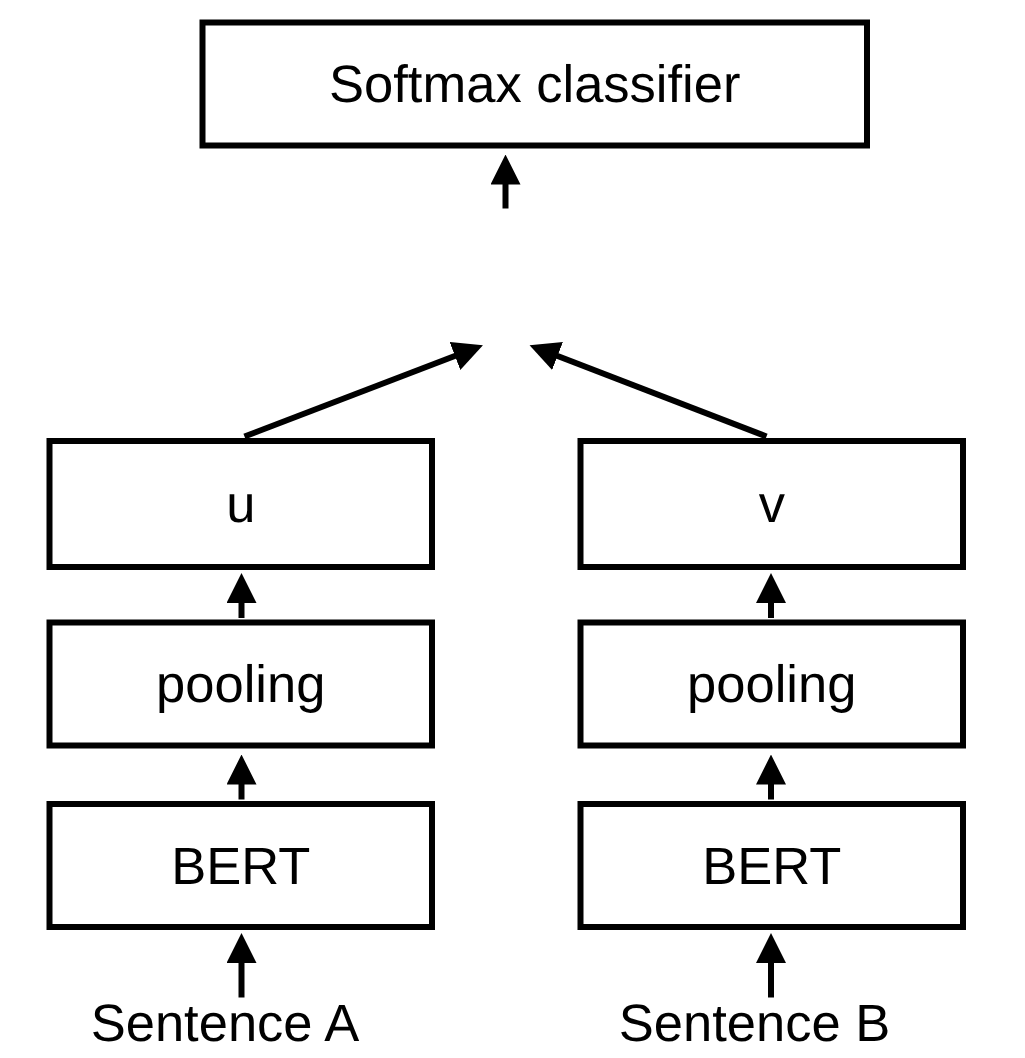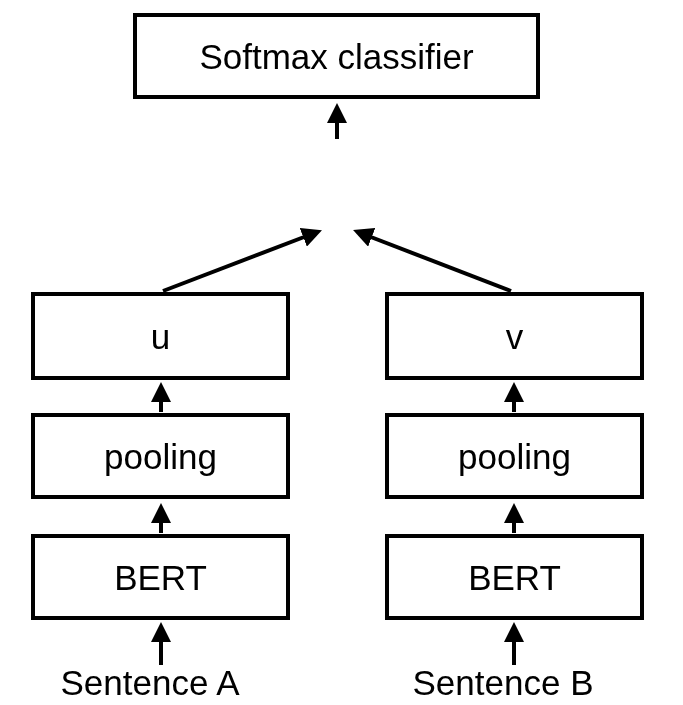--- a/index.html
+++ b/index.html
@@ -31,21 +31,21 @@
     line-height: 1;
     white-space: nowrap;
   }
   .input-label {
     position: absolute;
     display: flex;
     align-items: center;
     justify-content: center;
   }
   
-  .softmax   { left: 133px; top: 13px;  width: 407px; height: 86px; }
+  .softmax   { left: 133px; top: 13px;  width: 447px; height: 86px; }
   .concat    { left: 133px; top: 140px; width: 407px; height: 88px; }
   .u-box     { left: 31px;  top: 292px; width: 259px; height: 88px; }
   .v-box     { left: 385px; top: 292px; width: 259px; height: 88px; }
   .pool-l    { left: 31px;  top: 413px; width: 259px; height: 86px; }
   .pool-r    { left: 385px; top: 413px; width: 259px; height: 86px; }
   .bert-l    { left: 31px;  top: 534px; width: 259px; height: 86px; }
   .bert-r    { left: 385px; top: 534px; width: 259px; height: 86px; }
   .sent-a    { left: 30px;  top: 660px; width: 240px; height: 44px; }
   .sent-b    { left: 383px; top: 660px; width: 240px; height: 44px; }
   .arrows {

